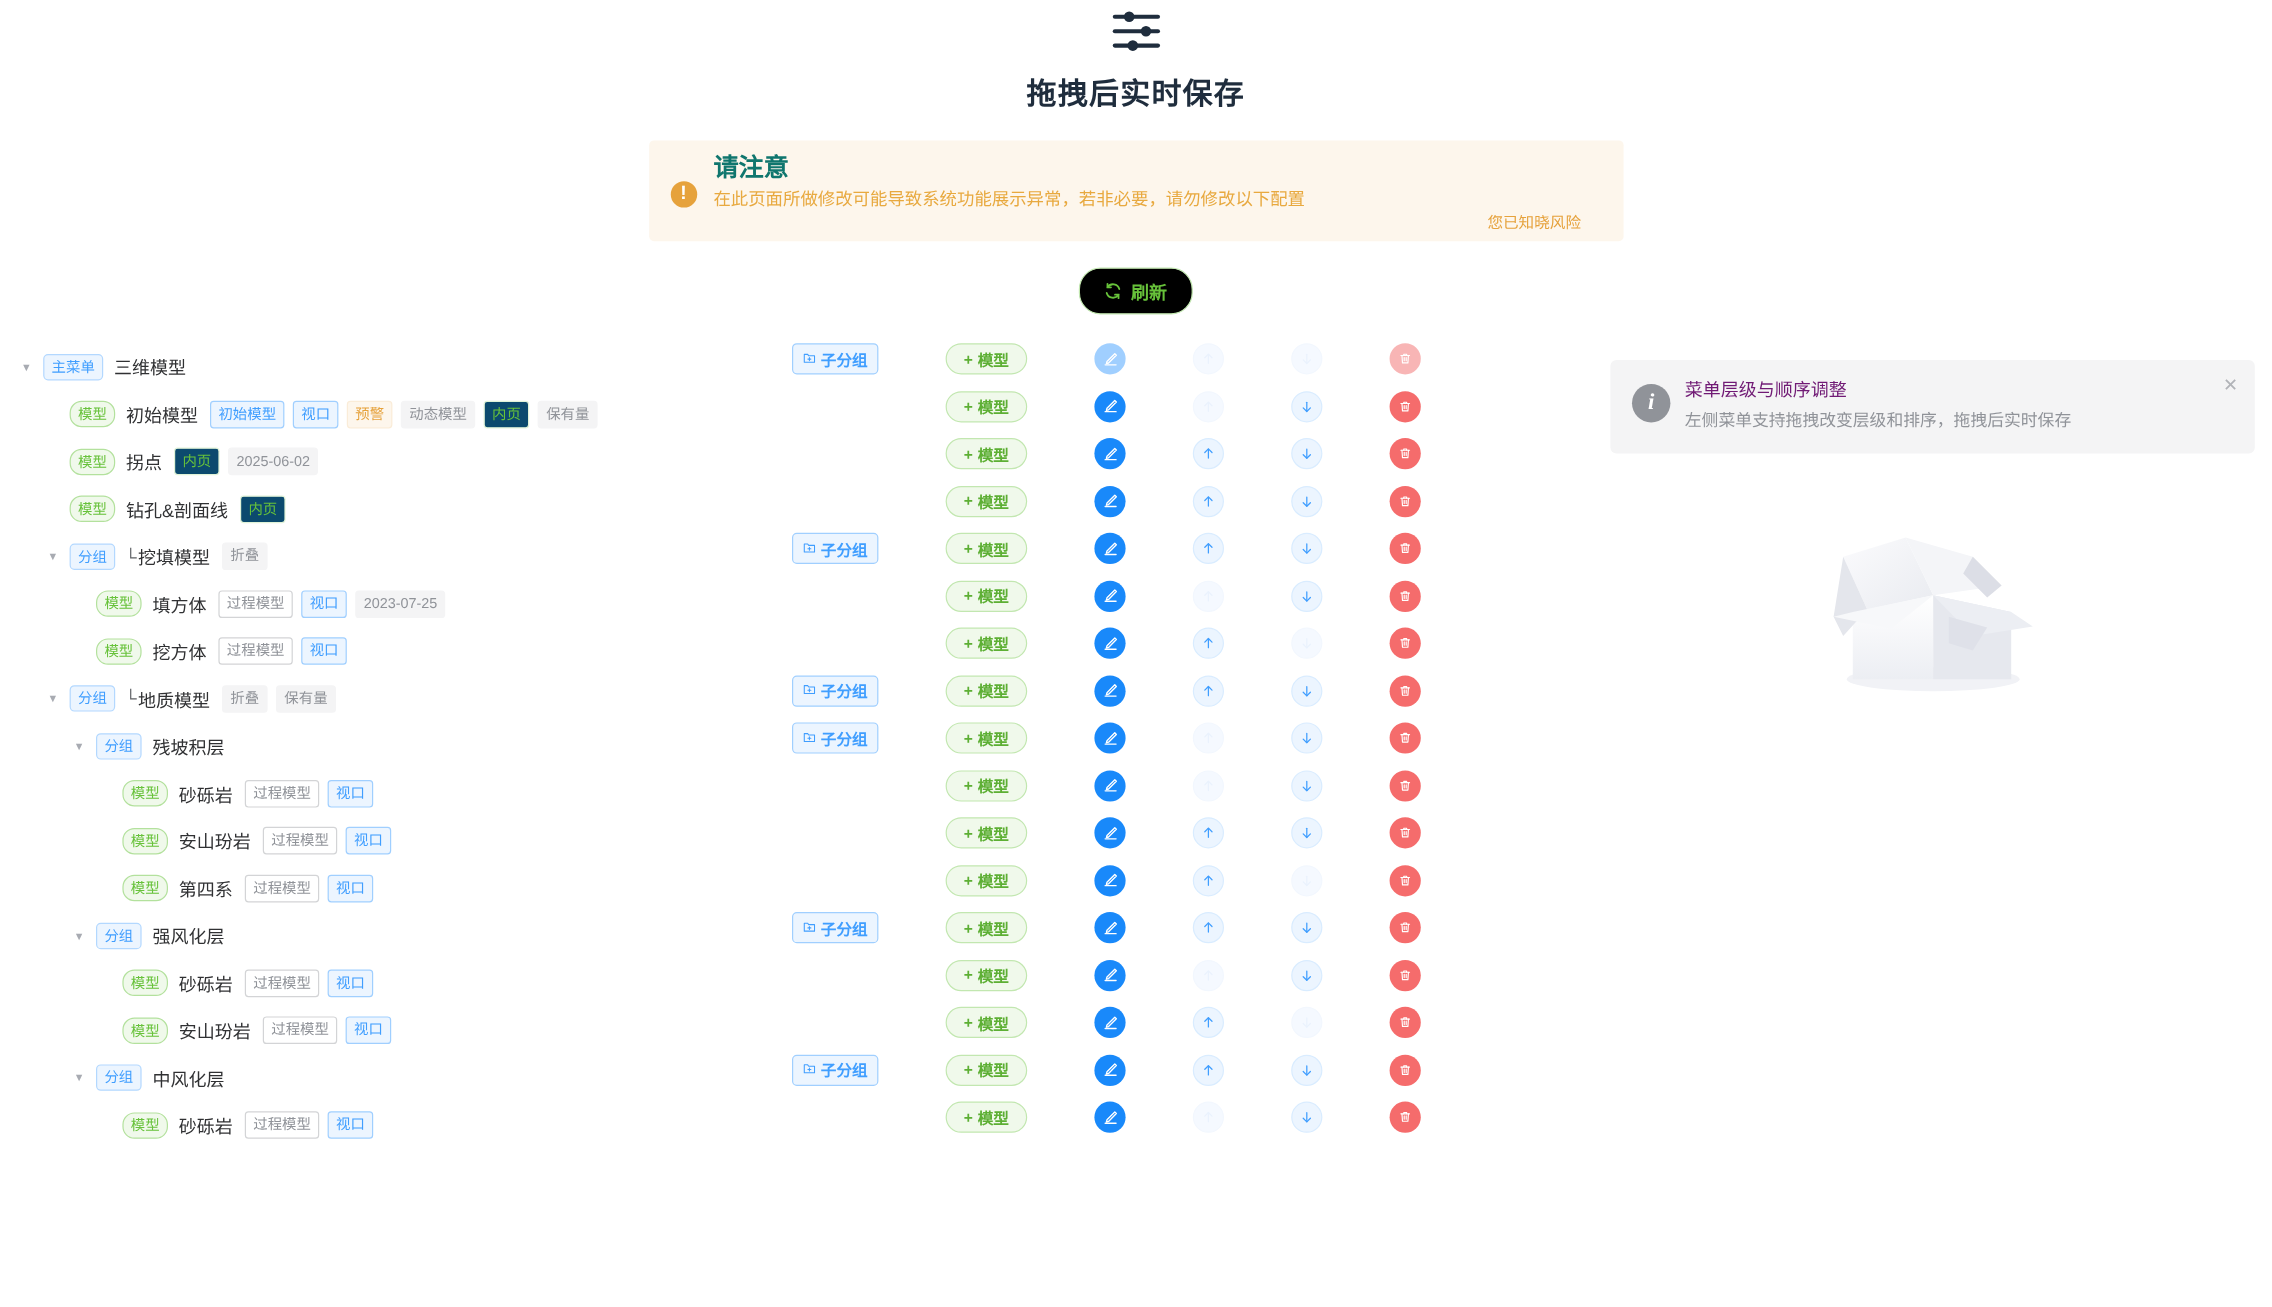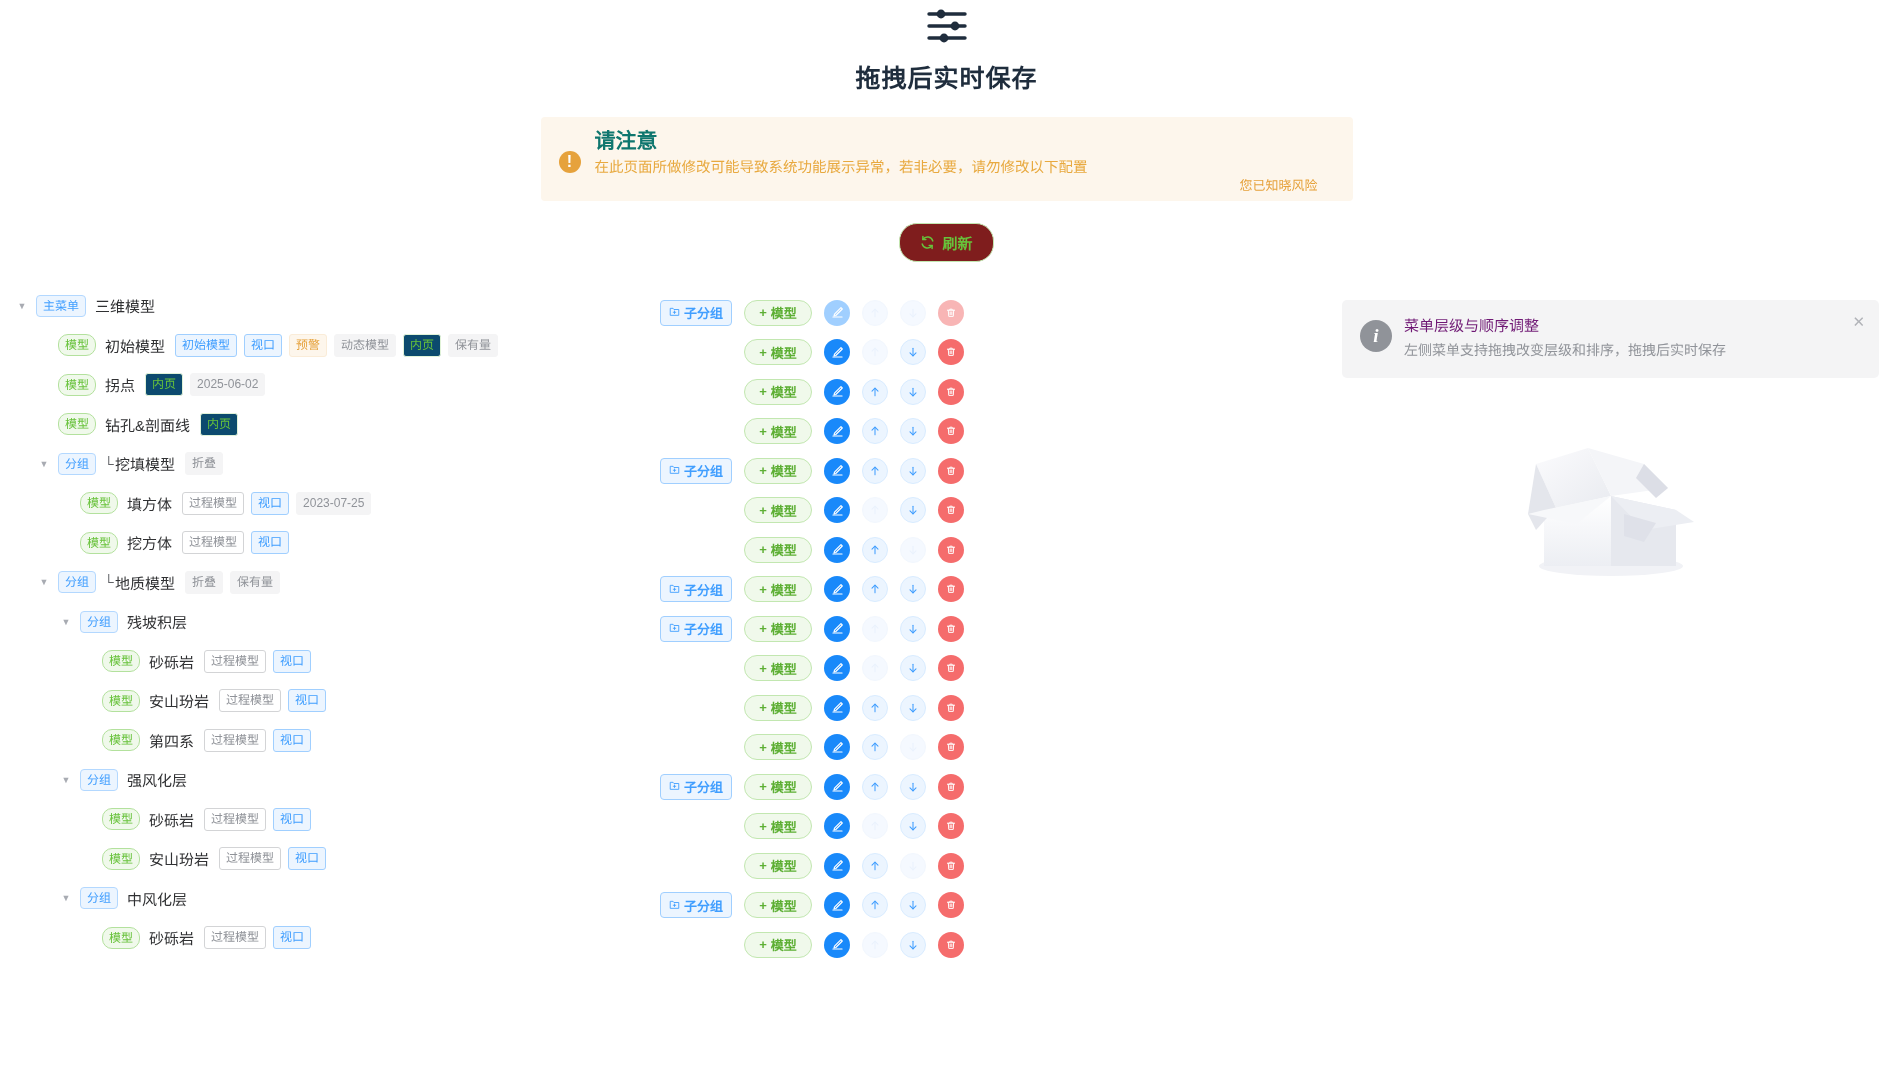--- a/index.html
+++ b/index.html
@@ -44,21 +44,21 @@
   .alert-desc  { color: #e8a93f; font-size: 14.5px; line-height: 22px; margin-top: 5px; }
   .alert-ack {
     position:absolute; right: 35px; bottom: 7px;
     color: #e6a23c; font-size: 13px; cursor: pointer;
   }
 
   
   .refresh-wrap { display:flex; justify-content:center; margin-top: 22px; }
   .refresh-btn {
     display:inline-flex; align-items:center; gap:7px;
-    background: #7f1d1d; border: 1px solid #c2e7b0;
+    background: #000000; border: 1px solid #c2e7b0;
     color: #67c23a; border-radius: 18px;
     padding: 8px 20px; font-size: 15px; font-weight: bold;
     cursor: pointer;
   }
   .refresh-btn svg { display:block; }
 
   
   .tree { position: absolute; left: 0; top: 286px; width: 1100px; }
   .row {
     position: relative; height: 39.5px;
@@ -91,21 +91,21 @@
     white-space:nowrap;
   }
   .tag-blue   { color:#409eff; background:#ecf5ff; border-color:#a0cfff; }
   .tag-green  { color:#67c23a; background:#0c4a6e; border-color:#e1f3d8; }
   .tag-orange { color:#e6a23c; background:#fdf6ec; border-color:#faecd8; }
   .tag-gray   { color:#909399; background:#f4f4f5; border-color:#f4f4f5; }
 
   
   .actions {
     position:absolute; left: 660px; top: 0; height: 39.5px;
-    display:flex; align-items:flex-end;
+    display:flex; align-items:flex-start;gap:44px;
   }
   .btn-subgroup {
     width: 72px; height: 26px;
     display:inline-flex; align-items:center; justify-content:center; gap:4px;
     background:#ecf5ff; border:1px solid #a0cfff; color:#409eff;
     border-radius: 4px; font-size: 13px; font-weight:bold; cursor:pointer;
   }
   .btn-subgroup.ghost { visibility:hidden; }
   .btn-model {
     width: 68px; height: 26px; margin-left: 12px;

